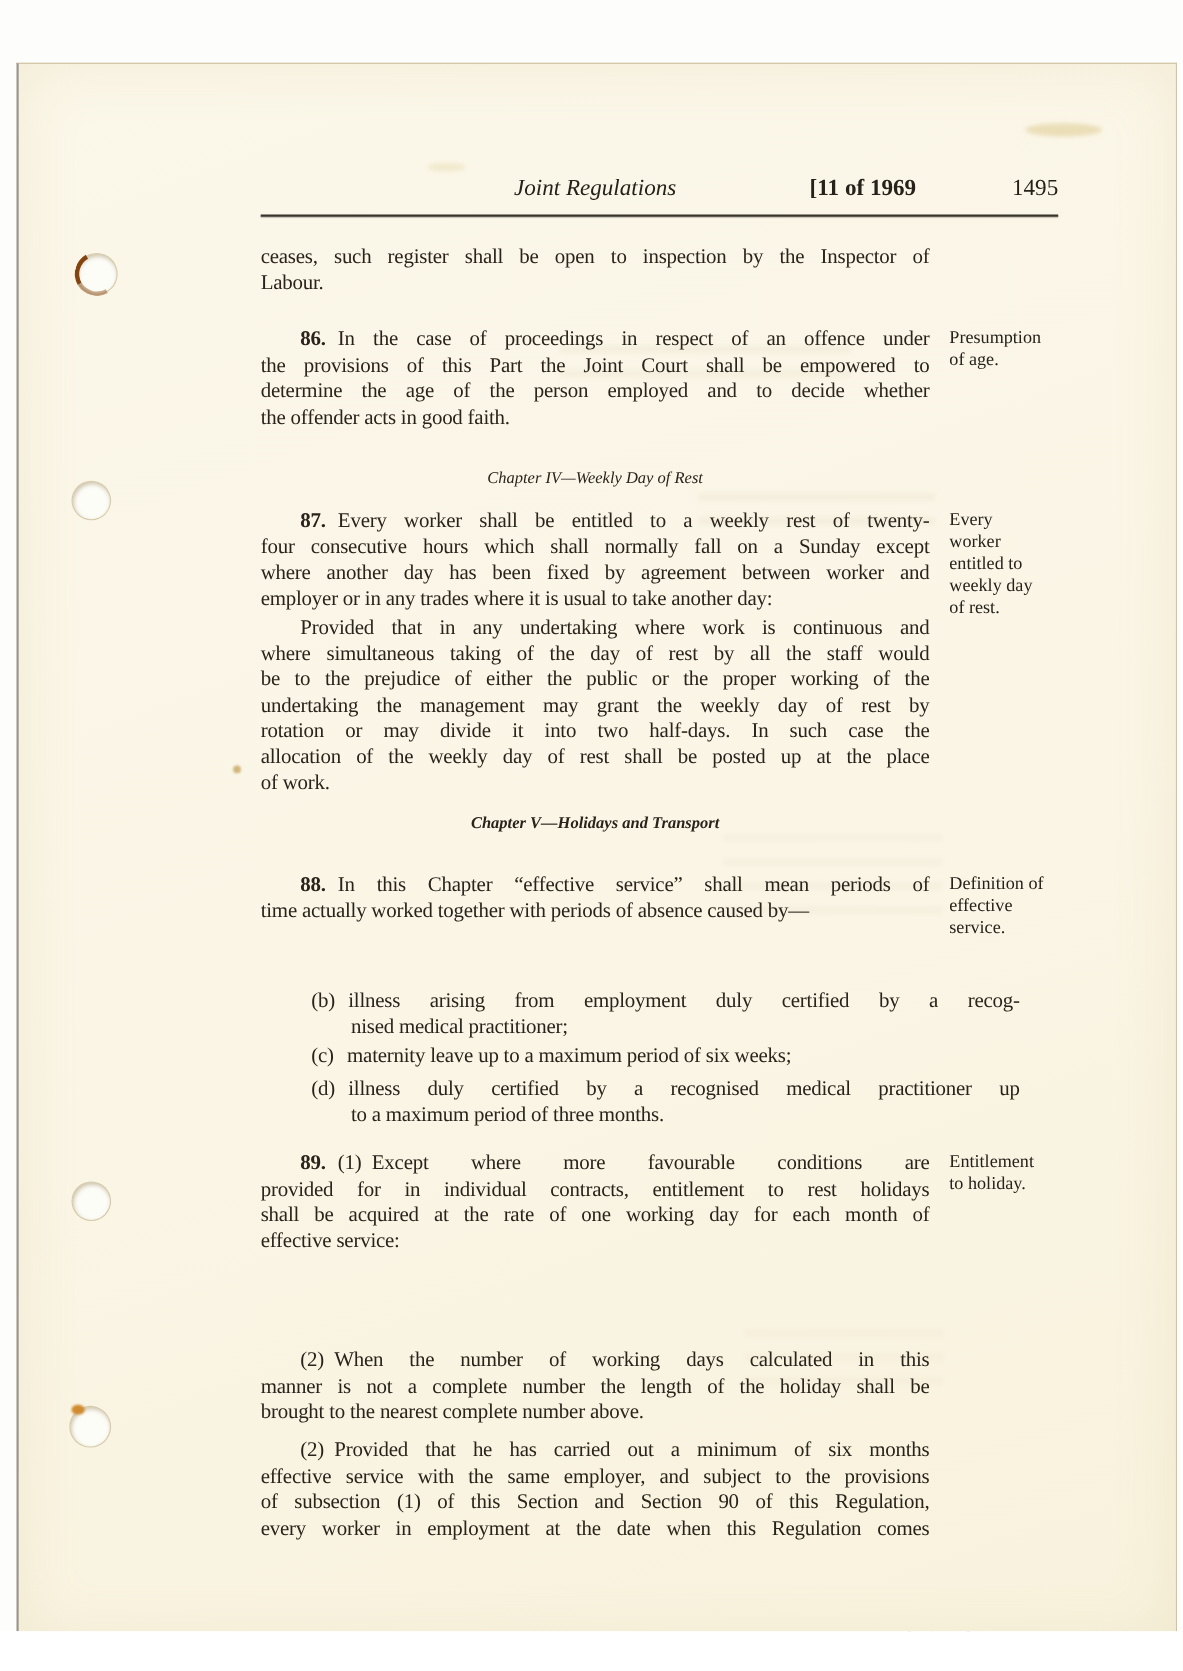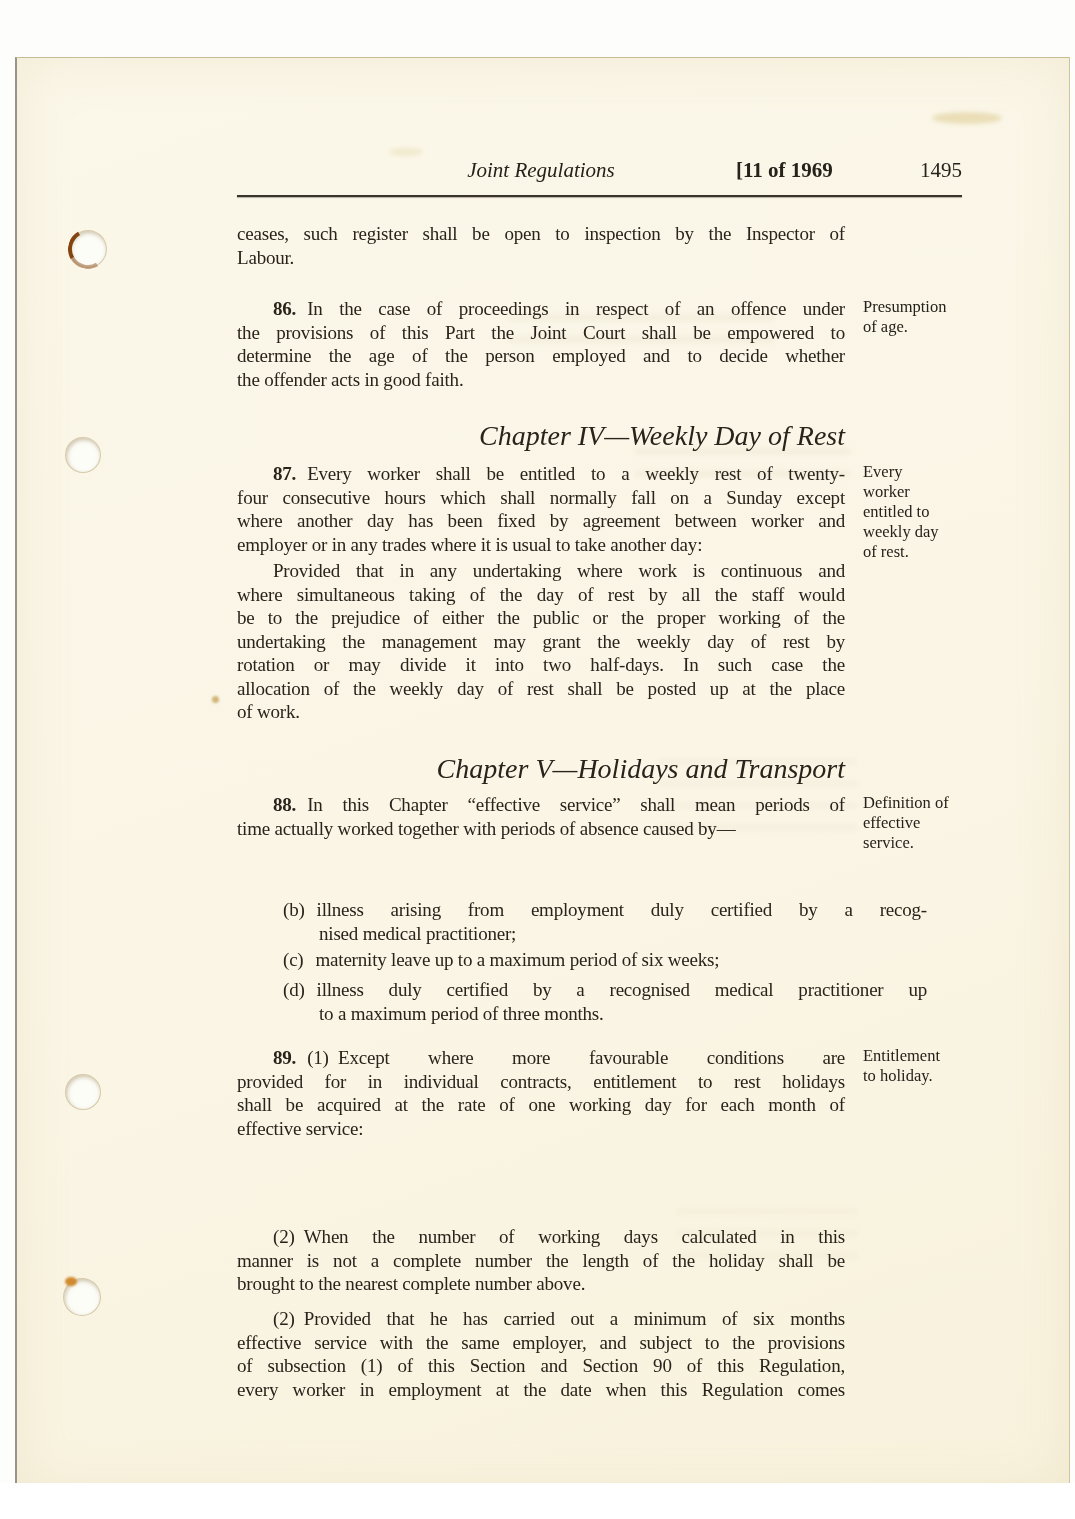--- a/index.html
+++ b/index.html
@@ -40,21 +40,21 @@
   .textcol{position:absolute;left:0;top:0;width:1075px;height:1519px;
            font-size:19px;line-height:23.5px;letter-spacing:-0.2px;color:#29231b;}
   .block{position:absolute;left:237px;width:608px;}
   .tline{text-align:justify;text-align-last:justify;}
   .tline.endline{text-align-last:left;}
   .tline.ind{text-indent:36px;}
   .num{font-weight:bold;margin-right:11px;}
   .ilabel{margin-right:12px;}
   .li{padding-left:82px;}
   .li .lfirst{text-indent:-36px;}
-  .heading{font-style:italic;text-align:right;font-size:28px;letter-spacing:0;}
+  .heading{font-style:italic;text-align:center;font-size:15px;letter-spacing:0;}
   .mnote{position:absolute;left:626px;top:0;width:120px;
          font-size:16.5px;line-height:20px;letter-spacing:0;text-align:left;color:#26211a;}
   
   .watermark{position:absolute;right:7px;top:1477px;
              font-family:"Liberation Sans","DejaVu Sans",sans-serif;
              font-size:32px;color:#0369a1;letter-spacing:.5px;}
 </style>
 </head>
 <body>
 
@@ -118,21 +118,21 @@
       </div>
       <div class="block" style="top: 559px;">
         <div class="tline ind">Provided that in any undertaking where work is continuous and</div>
         <div class="tline">where simultaneous taking of the day of rest by all the staff would</div>
         <div class="tline">be to the prejudice of either the public or the proper working of the</div>
         <div class="tline">undertaking the management may grant the weekly day of rest by</div>
         <div class="tline">rotation or may divide it into two half-days. In such case the</div>
         <div class="tline">allocation of the weekly day of rest shall be posted up at the place</div>
         <div class="tline endline">of work.</div>
       </div>
-      <div class="block heading" style="top: 757px;">Chapter V—Holidays and Transport</div>
+      <div class="block heading" style="top: 738px; font-weight: bold;">Chapter V—Holidays and Transport</div>
       <div class="block" style="top: 793px;">
         <div class="tline ind"><span class="num">88.</span>In this Chapter “effective service” shall mean periods of</div>
         <div class="tline endline">time actually worked together with periods of absence caused by—</div>
         <div class="mnote">
           <div>Definition of</div>
           <div>effective</div>
           <div>service.</div>
         </div>
       </div>
       <div class="block li" style="top: 898px;">

